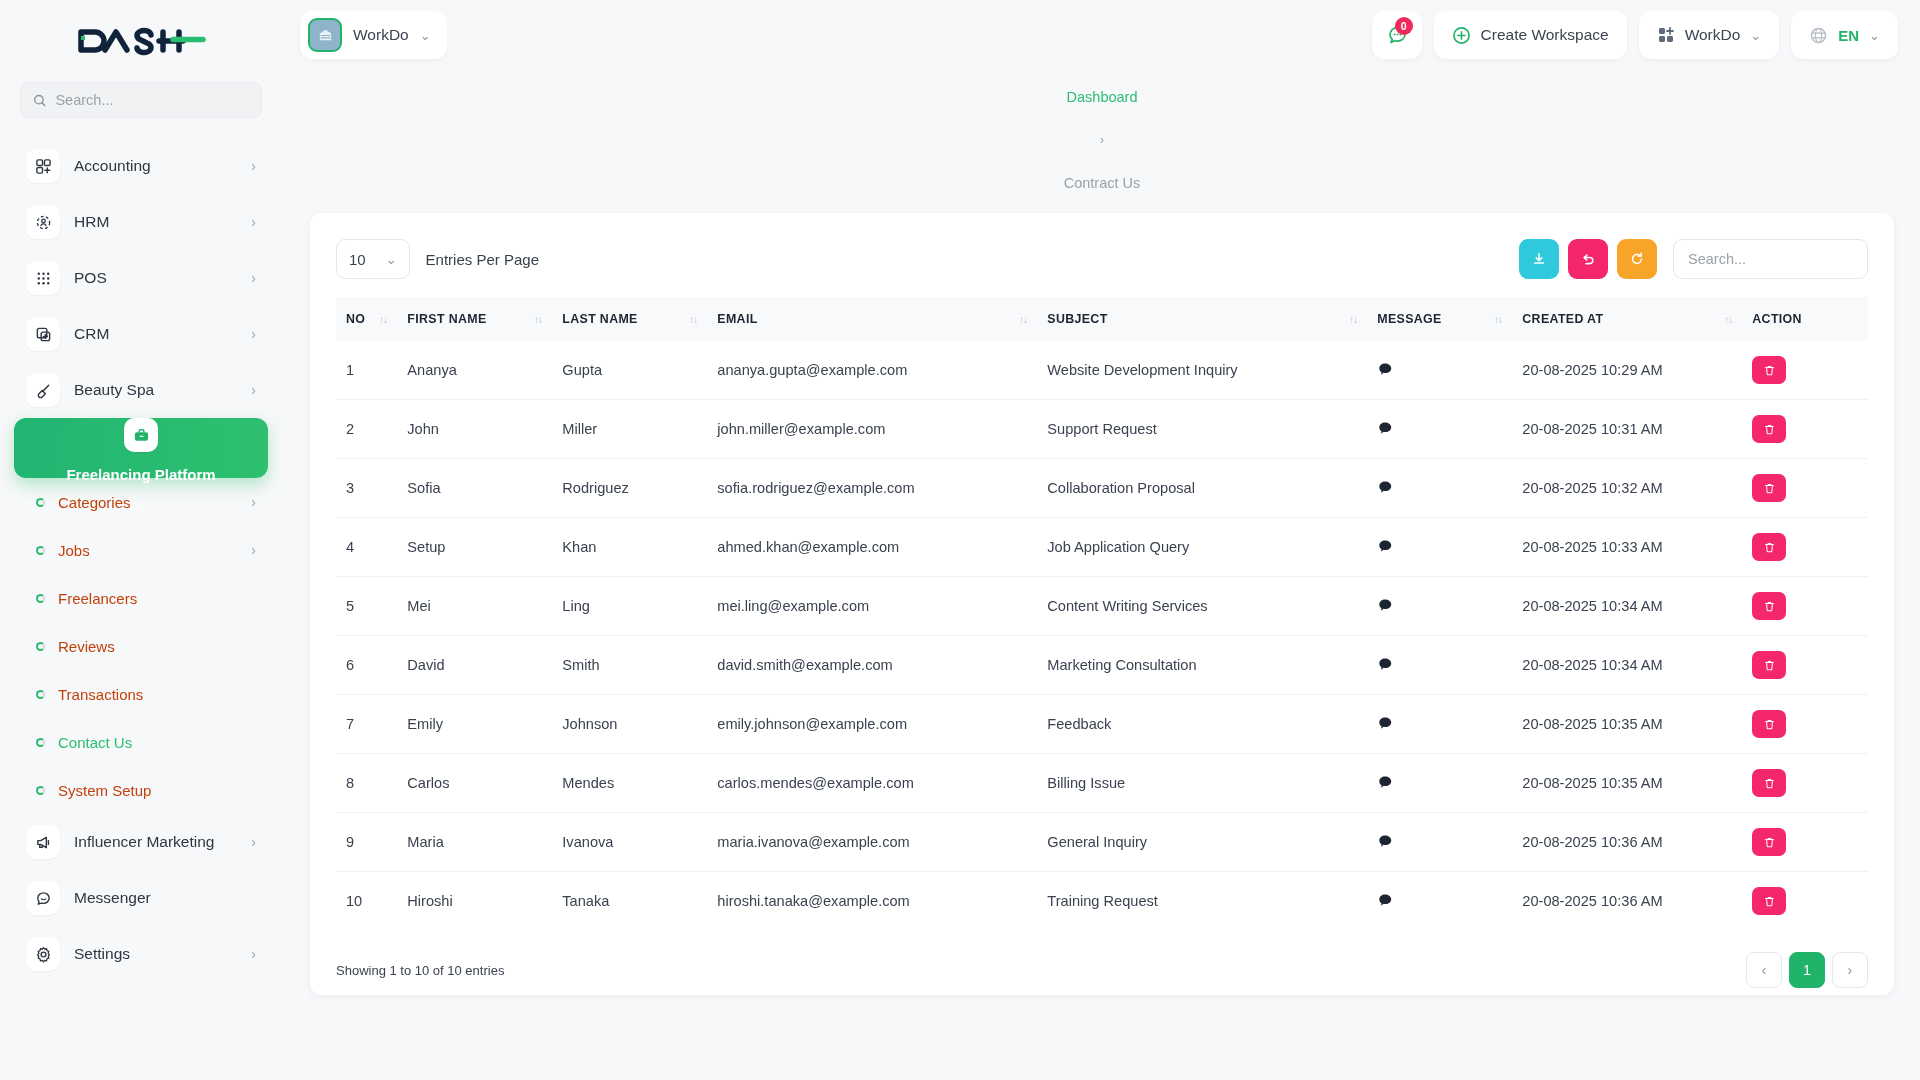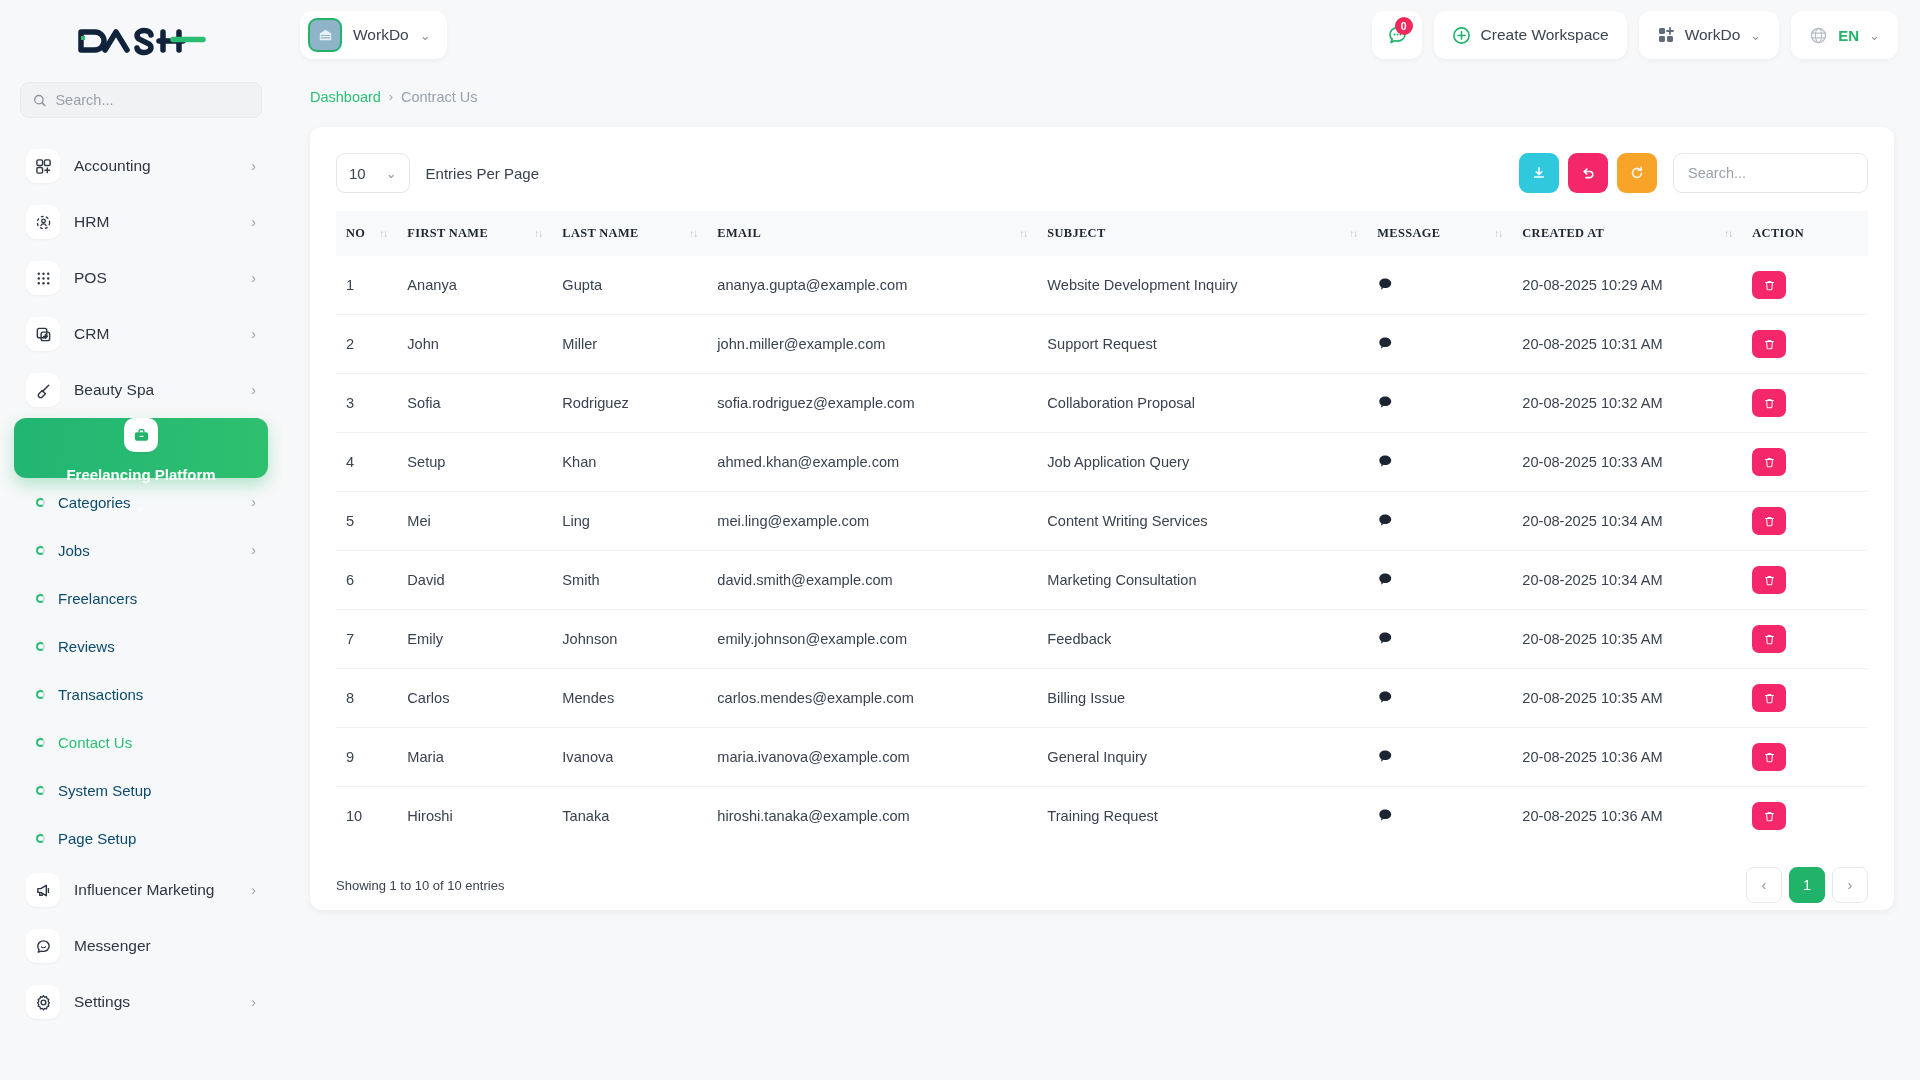--- a/index.html
+++ b/index.html
@@ -74,21 +74,21 @@
     height: 48px; margin: 0 14px;
     display: flex; align-items: center; gap: 13px;
     padding: 0 12px 0 22px; border-radius: 10px; cursor: pointer;
   }
   .sub-item .dot {
     width: 9px; height: 9px; border-radius: 50%;
     border: 2.2px solid #2bbd72;
     border-right-color: #d3dbe2;
     flex: 0 0 9px;
   }
-  .sub-item .lbl { font-size: 15px; color: #0c4a6e; flex: 1 1 auto; }
+  .sub-item .lbl { font-size: 15px; color: #c2410c; flex: 1 1 auto; }
   .sub-item.current .lbl { color: #2bbd72; }
   .sub-item .chev { color: #98a0ab; font-size: 14px; }
 
   
   .main { flex: 1 1 auto; height: 1080px; display: flex; flex-direction: column; overflow: hidden; }
 
   .topbar {
     height: 70px; flex: 0 0 70px;
     display: flex; align-items: center;
     padding: 0 22px 0 18px;
@@ -127,21 +127,21 @@
     position: absolute; top: 6px; right: 9px;
     background: #f0295c; color: #fff; font-size: 10.5px;
     min-width: 18px; height: 18px; border-radius: 9px;
     display: flex; align-items: center; justify-content: center;
     padding: 0 4px; font-weight: bold;
   }
   .lang-txt { color: #22b36a; font-size: 15px; font-weight: 600; }
 
   .page-head { padding: 10px 26px 0 28px; }
   .page-title { font-size: 23px; font-weight: bold; color: #17202e; letter-spacing: -.2px; }
-  .crumbs { display: flex; align-items: center; gap: 8px; margin-top: 9px; font-size: 14.5px; }
+  .crumbs { display: flex; align-items: center; gap: 28px; margin-top: 9px; font-size: 14.5px; flex-direction: column; }
   .crumbs .c1 { color: #2bbd72; cursor: pointer; }
   .crumbs .sep { color: #9aa2ad; font-size: 12px; }
   .crumbs .c2 { color: #99a1ac; }
 
   .card {
     margin: 22px 26px 0 28px;
     background: #fff; border-radius: 12px;
     box-shadow: 0 2px 9px rgba(30,40,60,.055);
     padding: 26px 26px 7px 26px;
     flex: 0 0 auto;
@@ -167,21 +167,21 @@
   .abtn.refresh { background: #f7a429; }
   .tbl-search {
     width: 195px; height: 40px;
     border: 1px solid #e3e7ec; border-radius: 9px;
     padding: 0 14px; outline: none;
     font-family: "Liberation Sans", sans-serif; font-size: 14.5px; color: #3c4451;
   }
   .tbl-search::placeholder { color: #9aa1ab; }
 
   table { width: 100%; border-collapse: collapse; margin-top: 18px; }
-  thead tr { background: #f8f9fb; font-family: Liberation Serif, serif; }
+  thead tr { background: #f8f9fb; }
   thead th {
     font-size: 12.4px; font-weight: bold; color: #1d2532;
     letter-spacing: .35px; text-align: left;
     padding: 15px 10px; white-space: nowrap;
   }
   thead th .sortbox { display: flex; align-items: center; justify-content: space-between; gap: 14px; }
   .sort-ico { color: #b8bfc8; font-size: 10px; letter-spacing: -1px; }
   tbody td {
     font-size: 14.6px; color: #3a4250;
     padding: 15px 10px; border-bottom: 1px solid #eef0f3;
@@ -334,24 +334,20 @@
       <span class="dot"></span>
       <span class="lbl">Transactions</span>
     </div>
     <div class="sub-item current">
       <span class="dot"></span>
       <span class="lbl">Contact Us</span>
     </div>
     <div class="sub-item">
       <span class="dot"></span>
       <span class="lbl">System Setup</span>
-    </div>
-    <div class="sub-item">
-      <span class="dot"></span>
-      <span class="lbl">Page Setup</span>
     </div>
 
     <div class="nav-item">
       <span class="ico-box">
         <svg width="17" height="17" viewBox="0 0 18 18">
           <path d="M3 7 h3 l6 -3.5 v11 L6 11 H3 z" fill="none" stroke="#2e3643" stroke-width="1.5" stroke-linejoin="round"></path>
           <path d="M5 11 v3.2 h2.6 V11.8" fill="none" stroke="#2e3643" stroke-width="1.5" stroke-linejoin="round"></path>
           <path d="M14.2 7 v4" stroke="#2e3643" stroke-width="1.5" stroke-linecap="round"></path>
         </svg>
       </span>

